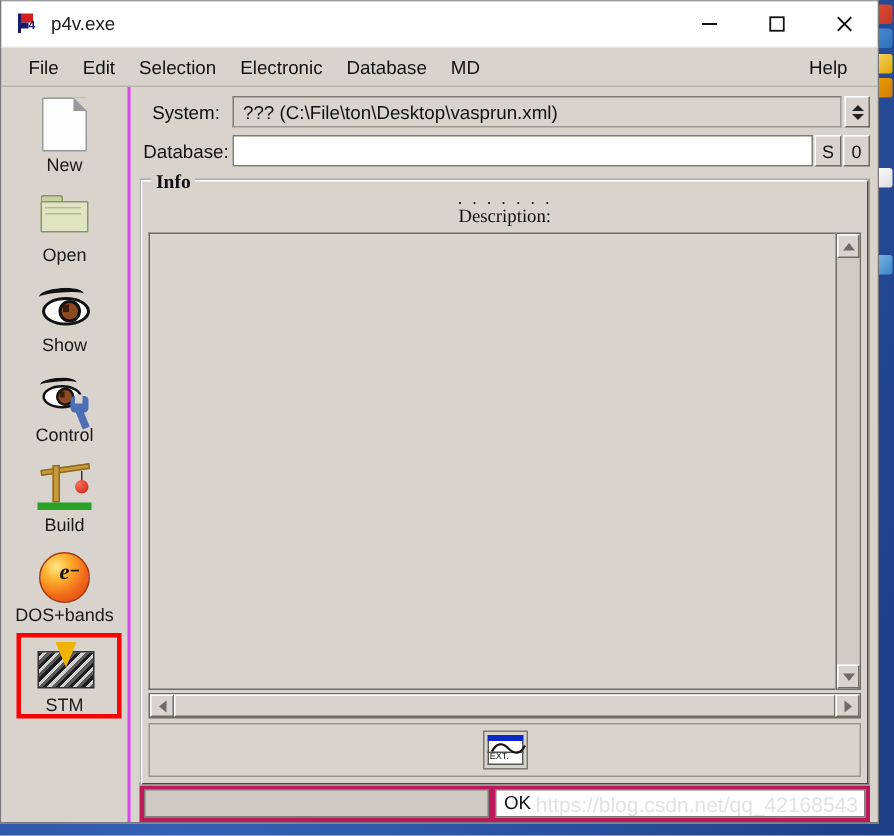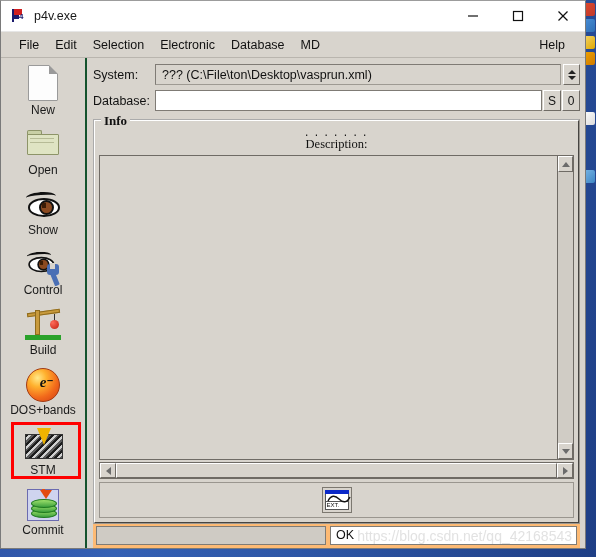--- a/index.html
+++ b/index.html
@@ -82,21 +82,21 @@
   .menuitem { padding: 3px 8px; cursor: default; white-space: nowrap; }
   .menuspacer { flex: 1 1 auto; }
 
   
   .bodywrap { flex: 1 1 auto; display: flex; min-height: 0; background: #d8d4cd; }
 
   
   .sidebar {
     width: 84px; flex: 0 0 auto;
     background: #d8d4cd;
-    border-right: 2px solid #14532d;
+    border-right: 2px solid #d946ef;
     display: flex; flex-direction: column; align-items: center;
     padding-top: 6px;
     position: relative;
   }
   .sbitem {
     width: 76px; height: 60px;
     display: flex; flex-direction: column; align-items: center; justify-content: flex-start;
     cursor: default; position: relative; margin-bottom: 0px;
   }
   .sbicon { width: 40px; height: 38px; position: relative; }
@@ -166,21 +166,21 @@
   
   .content {
     flex: 1 1 auto; min-width: 0;
     display: flex; flex-direction: column;
     padding: 6px 5px 0 6px; box-sizing: border-box;
   }
   .row {
     display: flex; align-items: center; margin-bottom: 5px; flex: 0 0 auto;
   }
   .row .lbl {
-    font-size: 12.5px; color: #111; width: 62px; flex: 0 0 auto;
+    font-size: 12.5px; color: #111; width: 62px; flex: 0 0 auto; text-align: center;
   }
   .combo {
     flex: 1 1 auto; height: 21px; background: #d8d4cd;
     border: 1px solid #9e9a93;
     border-top-color:#7f7b75; border-left-color:#7f7b75;
     display: flex; align-items: center; box-sizing: border-box;
     font-size: 12.5px; color: #111; padding-left: 6px; overflow: hidden; white-space: nowrap;
   }
   .spinbtn {
     width: 17px; height: 21px; flex: 0 0 auto; margin-left: 2px;
@@ -275,21 +275,21 @@
     display:flex; flex-direction:column; padding:2px;
   }
   .extbtn .bar{height:4px;background:#0a28c8;}
   .extbtn .wave{flex:1 1 auto;background:#ffffff;border:1px solid #555;border-top:none;position:relative;}
   .extbtn .wave svg{position:absolute;left:1px;top:0px;}
   .extbtn .lab{font-size:6px;color:#111;background:#ffffff;border:1px solid #555;border-top:none;text-align:left;padding-left:1px;line-height:7px;}
 
   
   .statusbar {
     height: 24px; flex: 0 0 auto; display: flex; align-items: stretch;
-    background: #fdba74; padding: 2px 3px 3px 3px; box-sizing: border-box;
+    background: #be185d; padding: 2px 3px 3px 3px; box-sizing: border-box;
   }
   .status-left {
     width: 230px; flex: 0 0 auto; background: #cfcbc4;
     border: 1px solid #7f7b75; box-sizing:border-box;
   }
   .status-right {
     flex: 1 1 auto; background: #ffffff; margin-left: 4px;
     border: 1px solid #7f7b75; box-sizing:border-box;
     font-size: 12.5px; color:#111; padding-left: 5px; line-height: 17px;
     position: relative; overflow:hidden;
@@ -429,32 +429,20 @@
       <div class="sbitem">
         <div class="sbicon">
           <div class="ic-stm">
               <div class="surf"></div>
               <div class="tip"></div>
             </div>
         </div>
         <div class="sblabel">STM</div>
       </div>
 
-      <div class="sbitem">
-        <div class="sbicon">
-          <div class="ic-commit">
-              <div class="d1"></div>
-              <div class="d2"></div>
-              <div class="d3"></div>
-              <div class="astem"></div>
-              <div class="arrow"></div>
-            </div>
-        </div>
-        <div class="sblabel">Commit</div>
-      </div>
 
       <div class="highlight-box"></div>
     </div>
 
     <div class="content">
 
       <div class="row">
         <div class="lbl">System:</div>
         <div class="combo">??? (C:\File\ton\Desktop\vasprun.xml)</div>
         <div class="spinbtn">

